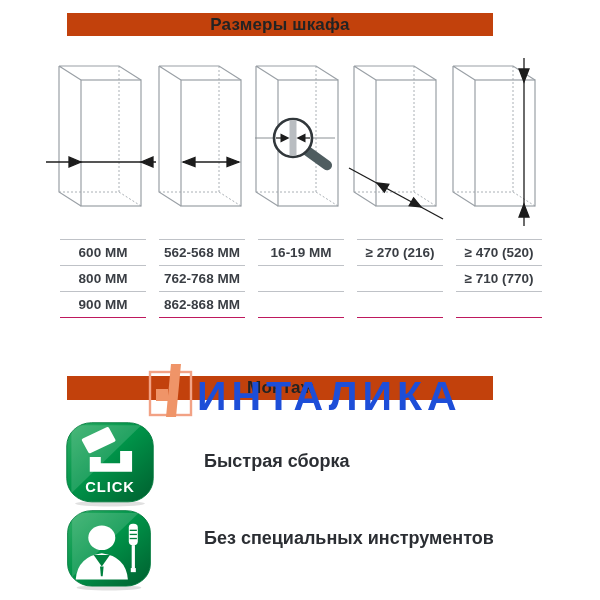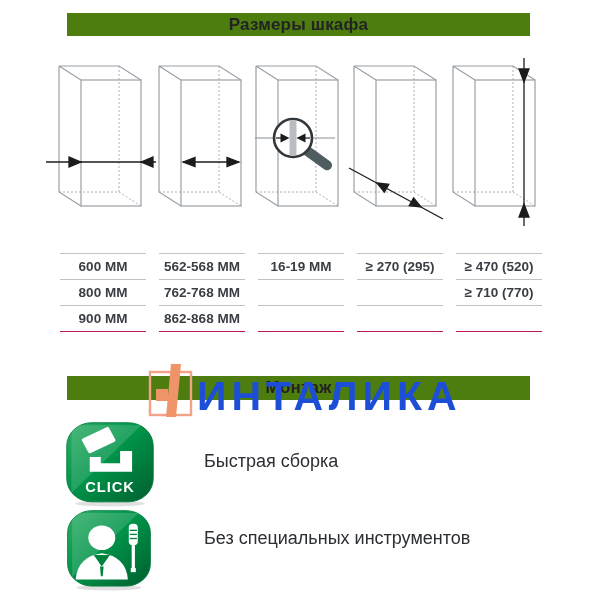--- a/index.html
+++ b/index.html
@@ -1,46 +1,46 @@
 <!DOCTYPE html>
 <html><head>
 <meta charset="utf-8">
 <style>
   html,body{margin:0;padding:0;background:#f4f4f4;}
   .page{
     position:relative;width:600px;height:600px;background:#ffffff;
     font-family:"Liberation Sans",sans-serif;overflow:hidden;margin:0 auto;
   }
   
-  .bar{position:absolute;left:67px;width:463px;background:#4d7c0f;
+  .bar{position:absolute;left:67px;width:426px;background:#c2410c;
        display:flex;align-items:center;justify-content:center;z-index:1;text-align:right;}
   .bar1{top:13px;height:23px;}
   .bar2{top:376px;height:24px;}
   .bar-title{font-weight:bold;font-size:17px;color:#232323;letter-spacing:.2px;z-index:3;}
 
   
   .diagram{position:absolute;top:56px;width:110px;height:175px;}
   .d1{left:46px;} .d2{left:146px;} .d3{left:243px;} .d4{left:341px;} .d5{left:440px;}
 
   
-  .dim-table{position:absolute;left:60px;top:253px;width:482px;
+  .dim-table{position:absolute;left:60px;top:239px;width:482px;
              display:grid;grid-template-columns:repeat(5,1fr);column-gap:13px;}
   .cell{height:25px;line-height:25px;text-align:center;font-weight:bold;
         font-size:13.5px;color:#3a3e44;border-top:1px solid #bfc2c7;}
   .cell.last{border-bottom:1px solid #be185d;}
 
   
   .wm-text{position:absolute;left:197px;top:376px;font-size:41px;font-weight:bold;
            color:#1d4ed8;letter-spacing:5px;z-index:2;line-height:1;}
   .wm-mark{position:absolute;left:147px;top:361px;z-index:2;}
 
   
   .feature-icon{position:absolute;left:64px;}
   .fi1{top:421px;} .fi2{top:509px;}
-  .feature-label{position:absolute;left:204px;font-weight:normal;font-size:18px;color:#2b2e33;}
+  .feature-label{position:absolute;left:204px;font-weight:bold;font-size:18px;color:#2b2e33;}
   .fl1{top:451px;} .fl2{top:528px;}
 
   svg{display:block;overflow:visible;}
 </style>
 </head>
 <body>
 
 <div class="page">
 
   <div class="bar bar1">
@@ -124,21 +124,21 @@
       <line x1="84" y1="2" x2="84" y2="170"></line>
       <polygon points="84,26 79,13 89,13"></polygon>
       <polygon points="84,148 79,161 89,161"></polygon>
     </g>
   </svg>
 
   <div class="dim-table">
     <div class="cell">600 MM</div>
     <div class="cell">562-568 MM</div>
     <div class="cell">16-19 MM</div>
-    <div class="cell">≥ 270 (295)</div>
+    <div class="cell">≥ 270 (216)</div>
     <div class="cell">≥ 470 (520)</div>
 
     <div class="cell">800 MM</div>
     <div class="cell">762-768 MM</div>
     <div class="cell"></div>
     <div class="cell"></div>
     <div class="cell">≥ 710 (770)</div>
 
     <div class="cell last">900 MM</div>
     <div class="cell last">862-868 MM</div>

